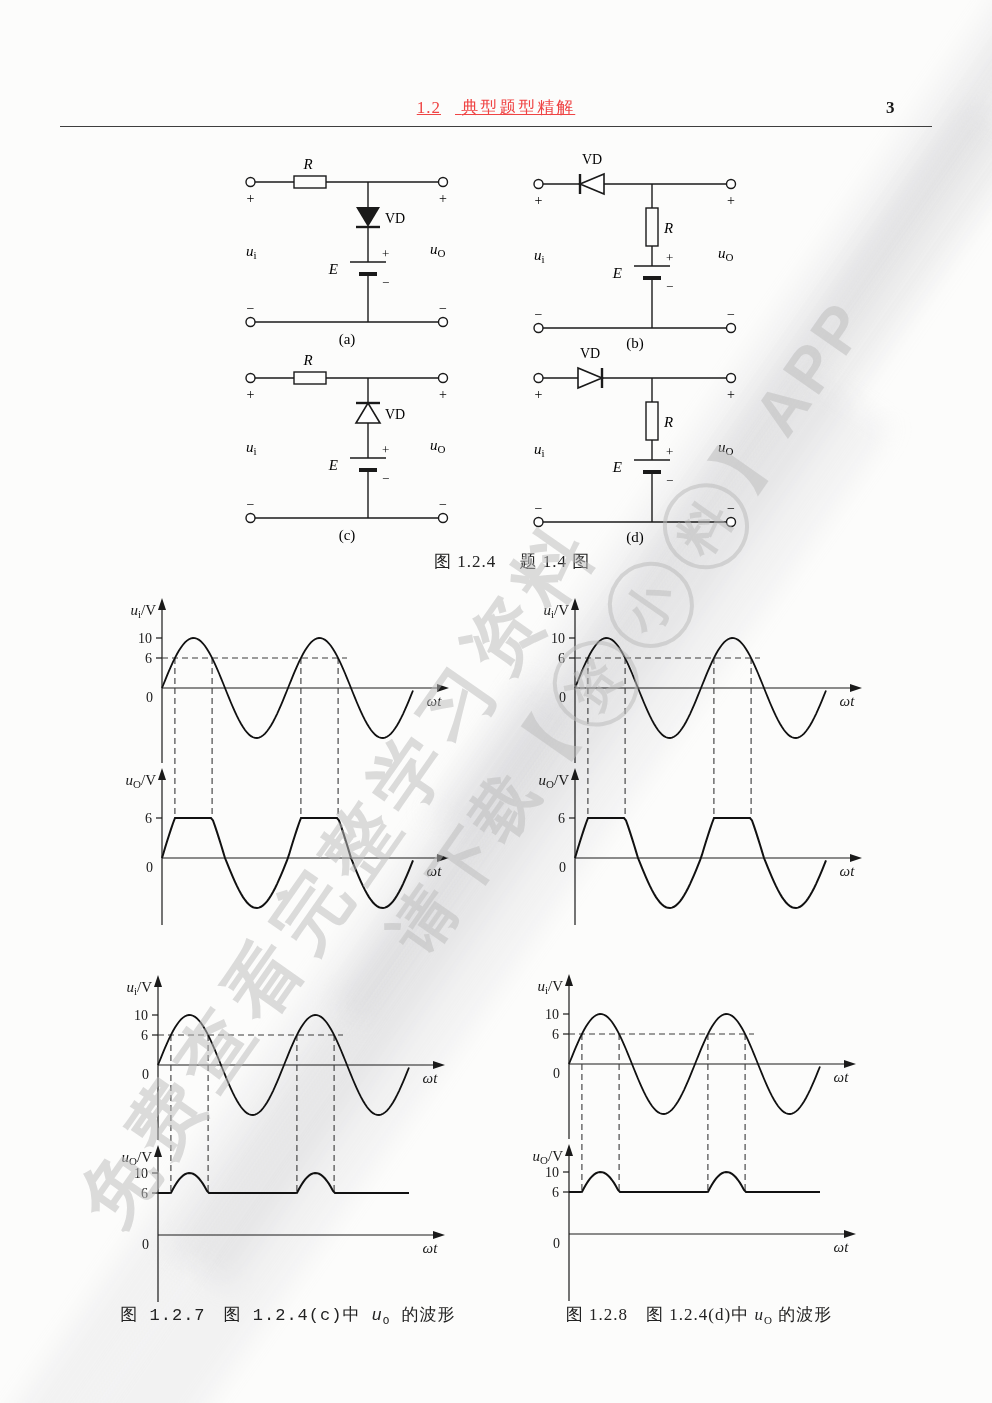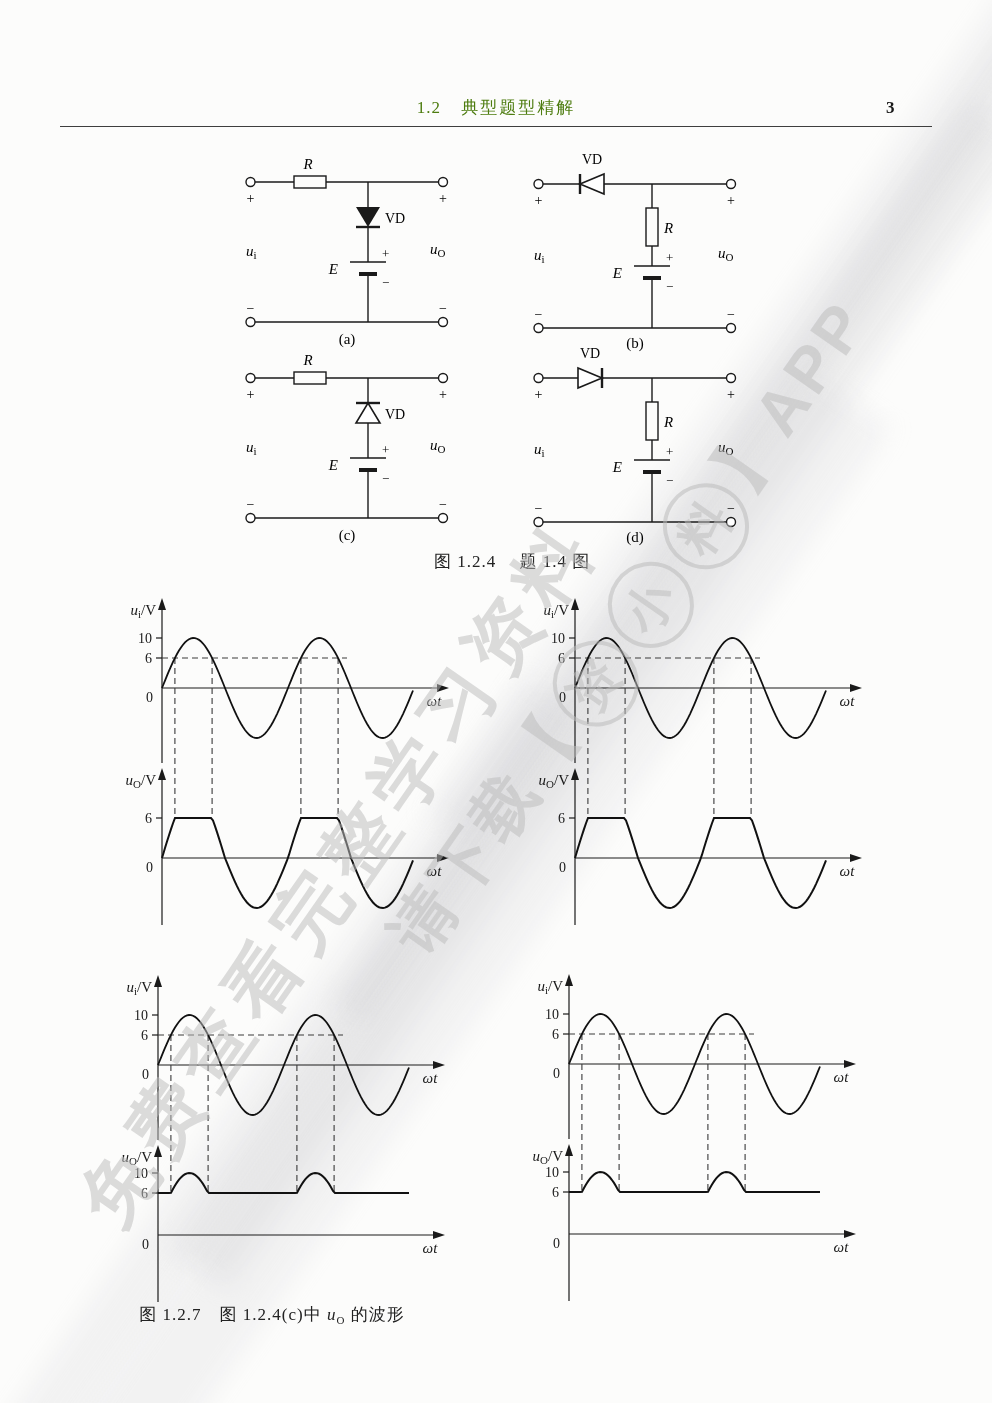--- a/index.html
+++ b/index.html
@@ -1,20 +1,20 @@
 <!DOCTYPE html>
 <html><head>
 <meta charset="utf-8">
 <style>
   html,body{margin:0;padding:0;background:#e8e8e6;}
   #page{position:relative;width:992px;height:1403px;margin:0 auto;background:#fcfcfb;overflow:hidden;
         font-family:"Liberation Serif",serif;color:#1a1a1a;}
   .abs{position:absolute;}
   
-  #header{top:96px;left:0;width:100%;text-align:center;font-size:17px;letter-spacing:2px;color:#4d7c0f;z-index:2;}
+  #header{top:96px;left:0;width:100%;text-align:center;font-size:17px;letter-spacing:2px;color:#ef4444;z-index:2;text-decoration:underline;}
   #header .sec{margin-right:14px;letter-spacing:1px;}
   #pageno{top:98px;left:886px;font-size:17px;font-weight:bold;z-index:2;}
   #rule{top:126px;left:60px;width:872px;height:0;border-top:1.6px solid #3e3e3e;z-index:2;}
   
   svg.circ,svg.wave{position:absolute;z-index:2;overflow:visible;}
   svg text{font-family:"Liberation Serif",serif;}
   
   .cap{position:absolute;z-index:2;text-align:center;font-size:17px;color:#222;letter-spacing:1px;}
   .cap .figno{margin-right:18px;}
   .cap .mvar{font-style:italic;}
@@ -328,22 +328,25 @@
         <line x1="70" y1="65" x2="255" y2="65"></line>
         <line x1="82.90444194083396" y1="65" x2="82.90444194083396" y2="223"></line>
         <line x1="120.09570538057083" y1="65" x2="120.09570538057083" y2="223"></line>
         <line x1="208.90473658364357" y1="65" x2="208.90473658364357" y2="223"></line>
         <line x1="246.09600002338044" y1="65" x2="246.09600002338044" y2="223"></line>
       </g>
       <path d="M 70 95 L 71 92.51 L 73 87.55 L 75 82.66 L 77 77.90 L 79 73.31 L 81 68.93 L 83 64.81 L 85 60.99 L 87 57.51 L 89 54.40 L 91 51.70 L 93 49.42 L 95 47.60 L 97 46.25 L 99 45.39 L 101 45.02 L 103 45.14 L 105 45.76 L 107 46.87 L 109 48.46 L 111 50.51 L 113 53.00 L 115 55.91 L 117 59.21 L 119 62.86 L 121 66.83 L 123 71.09 L 125 75.58 L 127 80.26 L 129 85.09 L 131 90.02 L 133 95.00 L 135 99.98 L 137 104.91 L 139 109.74 L 141 114.42 L 143 118.91 L 145 123.17 L 147 127.14 L 149 130.79 L 151 134.09 L 153 137.00 L 155 139.49 L 157 141.54 L 159 143.13 L 161 144.24 L 163 144.86 L 165 144.98 L 167 144.61 L 169 143.75 L 171 142.40 L 173 140.58 L 175 138.30 L 177 135.60 L 179 132.49 L 181 129.01 L 183 125.19 L 185 121.07 L 187 116.69 L 189 112.10 L 191 107.34 L 193 102.45 L 195 97.49 L 197 92.51 L 199 87.55 L 201 82.66 L 203 77.90 L 205 73.31 L 207 68.93 L 209 64.81 L 211 60.99 L 213 57.51 L 215 54.40 L 217 51.70 L 219 49.42 L 221 47.60 L 223 46.25 L 225 45.39 L 227 45.02 L 229 45.14 L 231 45.76 L 233 46.87 L 235 48.46 L 237 50.51 L 239 53.00 L 241 55.91 L 243 59.21 L 245 62.86 L 247 66.83 L 249 71.09 L 251 75.58 L 253 80.26 L 255 85.09 L 257 90.02 L 259 95.00 L 261 99.98 L 263 104.91 L 265 109.74 L 267 114.42 L 269 118.91 L 271 123.17 L 273 127.14 L 275 130.79 L 277 134.09 L 279 137.00 L 281 139.49 L 283 141.54 L 285 143.13 L 287 144.24 L 289 144.86 L 291 144.98 L 293 144.61 L 295 143.75 L 297 142.40 L 299 140.58 L 301 138.30 L 303 135.60 L 305 132.49 L 307 129.01 L 309 125.19 L 311 121.07 L 313 116.69 L 315 112.10 L 317 107.34 L 319 102.45 L 321 97.49" fill="none" stroke="#111" stroke-width="1.8"></path>
       <path d="M 70 223 L 71 223.00 L 73 223.00 L 75 223.00 L 77 223.00 L 79 223.00 L 81 223.00 L 83 222.81 L 85 218.99 L 87 215.51 L 89 212.40 L 91 209.70 L 93 207.42 L 95 205.60 L 97 204.25 L 99 203.39 L 101 203.02 L 103 203.14 L 105 203.76 L 107 204.87 L 109 206.46 L 111 208.51 L 113 211.00 L 115 213.91 L 117 217.21 L 119 220.86 L 121 223.00 L 123 223.00 L 125 223.00 L 127 223.00 L 129 223.00 L 131 223.00 L 133 223.00 L 135 223.00 L 137 223.00 L 139 223.00 L 141 223.00 L 143 223.00 L 145 223.00 L 147 223.00 L 149 223.00 L 151 223.00 L 153 223.00 L 155 223.00 L 157 223.00 L 159 223.00 L 161 223.00 L 163 223.00 L 165 223.00 L 167 223.00 L 169 223.00 L 171 223.00 L 173 223.00 L 175 223.00 L 177 223.00 L 179 223.00 L 181 223.00 L 183 223.00 L 185 223.00 L 187 223.00 L 189 223.00 L 191 223.00 L 193 223.00 L 195 223.00 L 197 223.00 L 199 223.00 L 201 223.00 L 203 223.00 L 205 223.00 L 207 223.00 L 209 222.81 L 211 218.99 L 213 215.51 L 215 212.40 L 217 209.70 L 219 207.42 L 221 205.60 L 223 204.25 L 225 203.39 L 227 203.02 L 229 203.14 L 231 203.76 L 233 204.87 L 235 206.46 L 237 208.51 L 239 211.00 L 241 213.91 L 243 217.21 L 245 220.86 L 247 223.00 L 249 223.00 L 251 223.00 L 253 223.00 L 255 223.00 L 257 223.00 L 259 223.00 L 261 223.00 L 263 223.00 L 265 223.00 L 267 223.00 L 269 223.00 L 271 223.00 L 273 223.00 L 275 223.00 L 277 223.00 L 279 223.00 L 281 223.00 L 283 223.00 L 285 223.00 L 287 223.00 L 289 223.00 L 291 223.00 L 293 223.00 L 295 223.00 L 297 223.00 L 299 223.00 L 301 223.00 L 303 223.00 L 305 223.00 L 307 223.00 L 309 223.00 L 311 223.00 L 313 223.00 L 315 223.00 L 317 223.00 L 319 223.00 L 321 223.00" fill="none" stroke="#111" stroke-width="2"></path>
     </svg>
 
-  <div class="cap" style="left:72px;top:1303px;width:400px;">
+  <div class="cap" style="left:88px;top:1303px;width:400px;font-family:Liberation Mono, monospace;">
     <span class="figno">图 1.2.7</span><span>图 1.2.4(c)中 </span><span class="mvar">u</span><sub>O</sub><span> 的波形</span>
+  </div>
+  <div class="cap" style="left:499px;top:1303px;width:400px;">
+    <span class="figno">图 1.2.8</span><span>图 1.2.4(d)中 </span><span class="mvar">u</span><sub>O</sub><span> 的波形</span>
   </div>
 
   <div class="wm" id="wm1">免费查看完整学习资料</div>
   <div class="wm" id="wm2">
     <span>请下载</span><span>【</span><span class="wm-circle">资</span><span class="wm-circle">小</span><span class="wm-circle">料</span><span>】</span><span>APP</span>
   </div>
 
 </div>
 
 </body></html>

